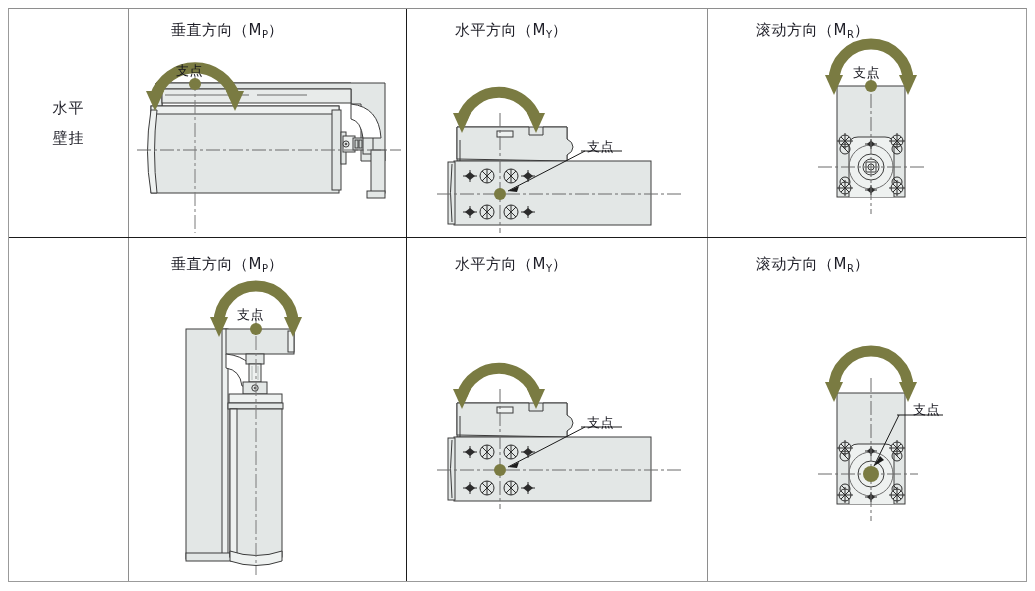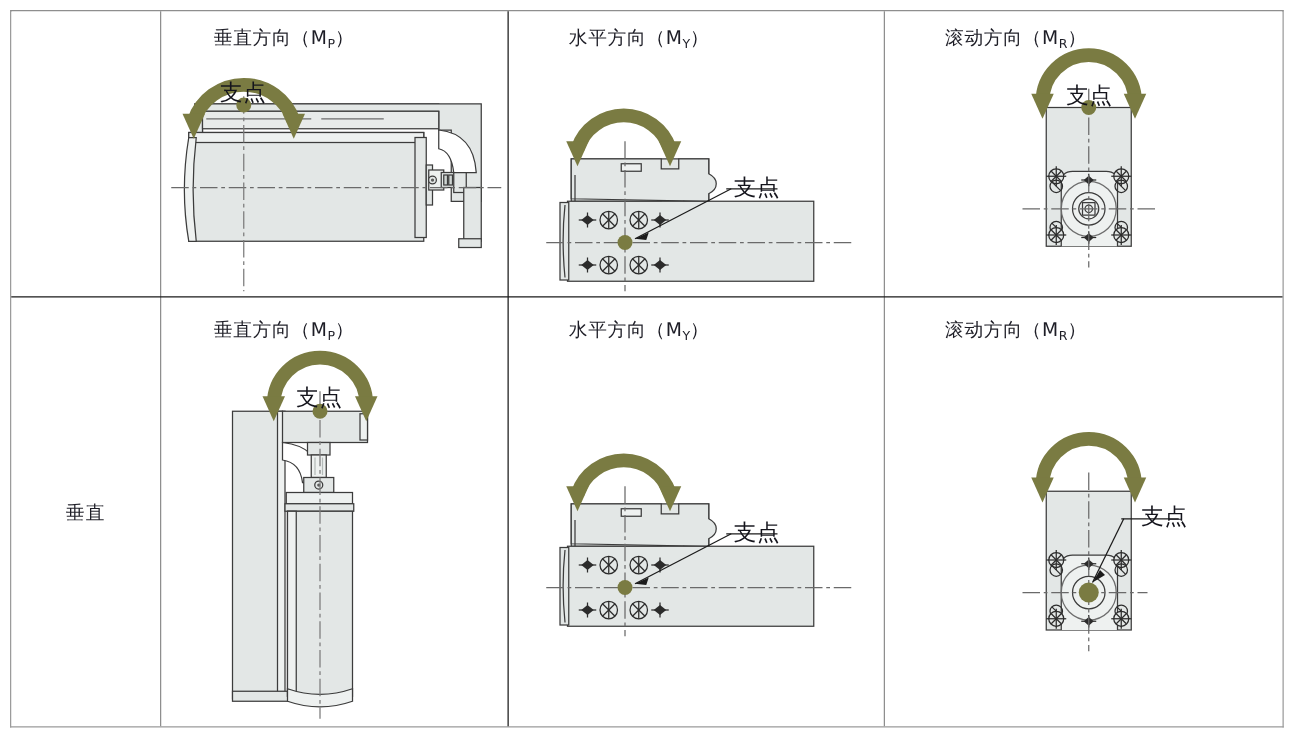--- a/index.html
+++ b/index.html
@@ -79,38 +79,42 @@
     top: 3px;
     letter-spacing: 0;
   }
 
   
   .fig { position: absolute; }
   svg { display: block; overflow: visible; }
 
   .lbl {
     position: absolute;
-    font-size: 18px;
+    font-size: 13px;
     color: #14141c;
     white-space: nowrap;
     letter-spacing: .5px;
   }
 </style>
 </head>
 <body>
 
 <div class="sheet">
   <div class="tbl">
 
     <div class="vline" style="left:119px;"></div>
     <div class="vline dark" style="left:397px;"></div>
     <div class="vline" style="left:698px;"></div>
 
     <div class="hline" style="top:228px;"></div>
 
+    <div class="cell rowlabel" style="left:0;top:0;width:119px;height:228px;">
+      <span>水平</span>
+      <span>壁挂</span>
+    </div>
 
     <div class="cell" style="left:120px;top:0;width:277px;height:228px;">
       <div class="cellhead" style="left:14px;top:12px;">
         <span>垂直方向</span>（<span>M</span><sub>P</sub>）
       </div>
 
       <div class="fig" style="left:0;top:0;">
         <svg width="277" height="228" viewBox="0 0 277 228">
           <g fill="none" stroke="#3c3c3c" stroke-width="1">
 
@@ -336,23 +340,20 @@
             <polygon points="191,66 209,66 200,86" fill="#7a7b42"></polygon>
           </g>
 
           <circle cx="163" cy="77" r="6" fill="#7a7b42"></circle>
         </svg>
       </div>
 
       <div class="lbl" style="left:145px;top:55px;">支点</div>
     </div>
 
-    <div class="cell rowlabel" style="left:0;top:229px;width:119px;height:343px;">
-      <span>垂直</span>
-    </div>
 
     <div class="cell" style="left:120px;top:229px;width:277px;height:343px;">
       <div class="cellhead" style="left:14px;top:17px;">
         <span>垂直方向</span>（<span>M</span><sub>P</sub>）
       </div>
 
       <div class="fig" style="left:0;top:0;">
         <svg width="277" height="343">
           <g fill="none" stroke="#3c3c3c" stroke-width="1">
 

